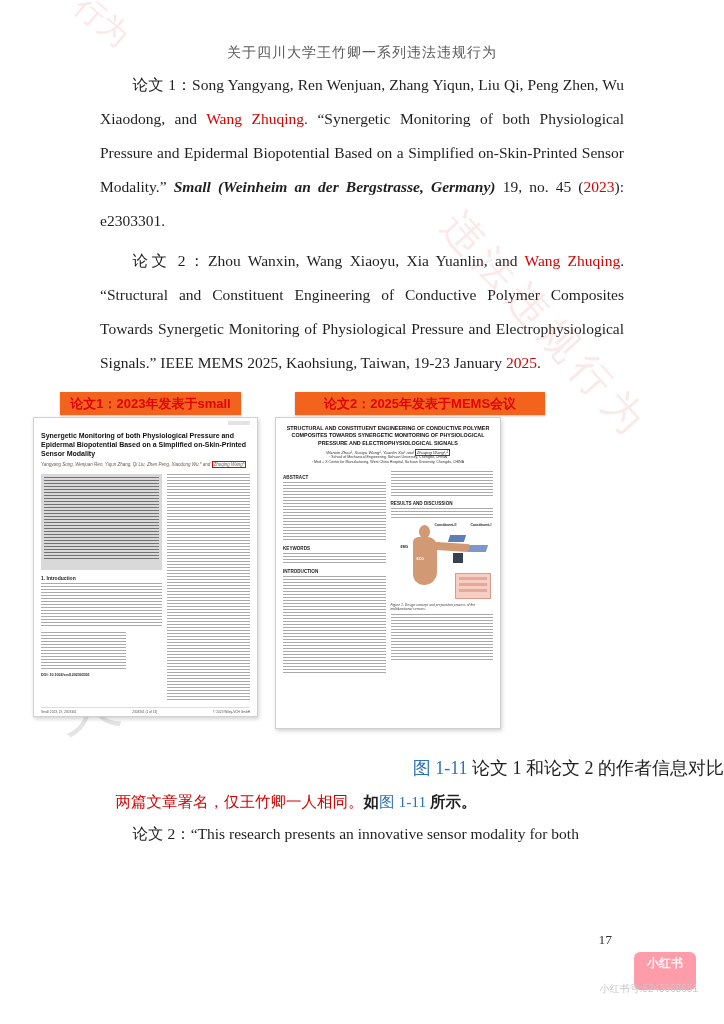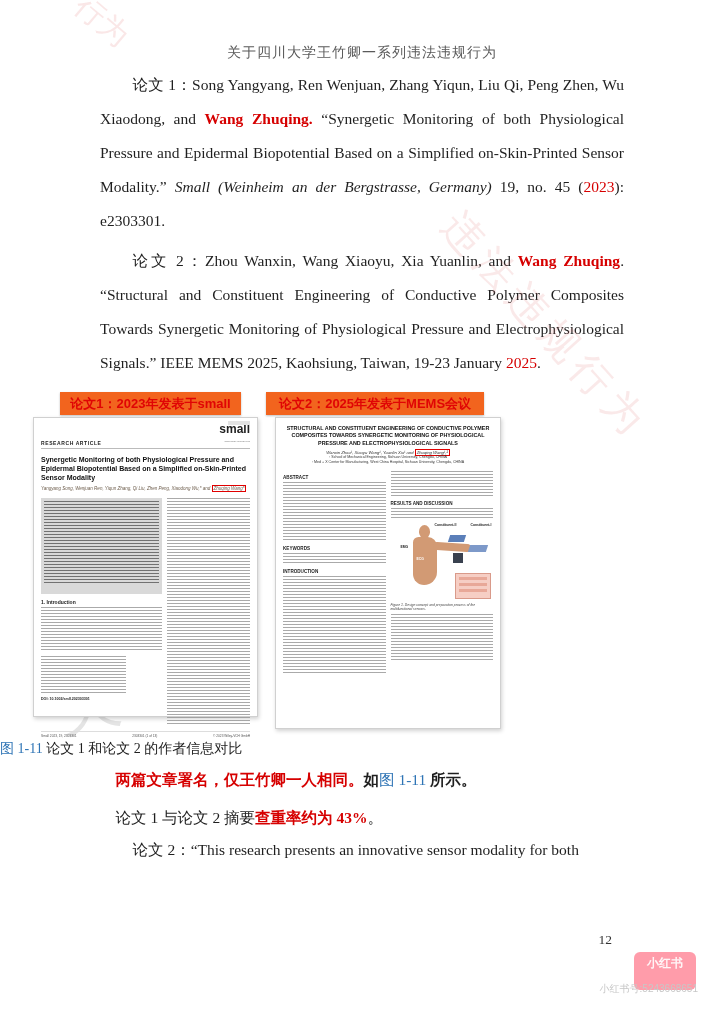--- a/index.html
+++ b/index.html
@@ -3,31 +3,31 @@
 <meta charset="utf-8">
 <style>
   html,body{margin:0;padding:0;background:#ffffff;}
   .page{position:relative;width:724px;height:1024px;background:#ffffff;overflow:hidden;
         font-family:"Liberation Serif","DejaVu Serif",serif;color:#1f1f1f;}
   
   .doc-header{padding-top:44px;text-align:center;font-size:14px;color:#5a5a5a;letter-spacing:1px;}
   .sec-heading{margin:20px 100px 0 130px;font-size:15.5px;font-weight:bold;}
   
   .para{margin:6px 100px 0 100px;font-size:15.5px;line-height:34px;text-align:justify;text-indent:2.1em;}
-  .red-b{color:#d60000;font-weight:bold;margin-top:32px;}
+  .red-b{color:#d60000;font-weight:normal;margin-top:32px;}
   .red{color:#d60000;margin-top:32px;}
   .blue{color:#2e74b5;}
-  .it{font-style:italic;}
+  .it{font-style:italic;font-weight:bold;}
   
   .figure-block{position:relative;height:340px;margin-top:12px;}
   .banner{position:absolute;top:0;height:23px;background:#f2641e;color:#e00505;font-weight:bold;
           font-size:13px;line-height:23px;text-align:center;font-family:"Liberation Sans","DejaVu Sans",sans-serif;
           box-shadow:0 1px 2px rgba(0,0,0,.25);}
   .banner-left{left:60px;width:181px;}
-  .banner-right{left:266px;width:218px;}
+  .banner-right{left:295px;width:250px;}
   .mini-paper{position:absolute;background:#ffffff;border:1px solid #d0d0d0;box-shadow:1px 2px 4px rgba(0,0,0,.18);
               font-family:"Liberation Sans","DejaVu Sans",sans-serif;color:#222;}
   .lp{left:33px;top:25px;width:225px;height:300px;padding:7px;box-sizing:border-box;}
   .rp{left:275px;top:25px;width:226px;height:312px;padding:7px;box-sizing:border-box;}
   
   .tl{background-image:repeating-linear-gradient(#8d8d8d 0 1px,transparent 1px 3px);opacity:.75;}
   .tl-dark{background-image:repeating-linear-gradient(#4f4f4f 0 1px,transparent 1px 3px);}
   
   .lp-head{display:flex;justify-content:space-between;align-items:flex-end;border-bottom:1px solid #bbb;padding-bottom:2px;}
   .lp-kicker{font-size:5px;font-weight:bold;letter-spacing:.6px;}
@@ -55,21 +55,21 @@
   .skin{position:absolute;background:#d29a74;}
   .head-c{left:28px;top:2px;width:11px;height:13px;border-radius:50% 50% 45% 45%;}
   .torso{left:22px;top:14px;width:24px;height:48px;border-radius:6px 10px 14px 12px;}
   .arm{left:42px;top:20px;width:38px;height:8px;border-radius:4px;transform:rotate(4deg);}
   .fig-lab{position:absolute;font-size:3.4px;font-weight:bold;color:#222;}
   .blue-chip{position:absolute;background:#5b7fb9;}
   .pink-box{position:absolute;right:2px;bottom:2px;width:34px;height:24px;background:#f6cec4;border:1px solid #d99a8a;}
   .pink-in{margin:3px 3px 0 3px;height:3px;background:#e8a898;}
   .rp-cap{font-size:3.4px;font-style:italic;color:#444;margin-top:2px;line-height:1.4;}
   
-  .fig-caption{margin-top:8px;text-align:left;font-size:14px;}
+  .fig-caption{margin-top:24px;text-align:right;font-size:18px;}
   .analysis-line{margin:6px 100px 0 100px;font-size:15.5px;line-height:32px;}
   .indent1{text-indent:1em;}
   .quote{margin:0 100px;font-size:15.5px;line-height:32px;text-align:justify;text-indent:2.1em;}
   
   .page-num{position:absolute;right:112px;top:932px;font-size:13.5px;color:#333;}
   .wm-diag{position:absolute;left:470px;top:200px;font-size:40px;letter-spacing:8px;color:rgba(225,120,120,.16);
            transform:rotate(48deg);transform-origin:left top;white-space:nowrap;pointer-events:none;}
   .wm-diag2{position:absolute;left:92px;top:-14px;font-size:30px;color:rgba(225,120,120,.18);
             transform:rotate(40deg);transform-origin:left top;pointer-events:none;}
   .wm-corner{position:absolute;left:58px;top:662px;font-size:62px;color:rgba(150,150,150,.26);
@@ -95,27 +95,20 @@
   <p class="para"><span>论文 1：</span><span>Song Yangyang, Ren Wenjuan, Zhang Yiqun, Liu Qi, Peng Zhen, Wu Xiaodong, and </span><span class="red-b">Wang Zhuqing.</span><span> “Synergetic Monitoring of both Physiological Pressure and Epidermal Biopotential Based on a Simplified on-Skin-Printed Sensor Modality.” </span><span class="it">Small (Weinheim an der Bergstrasse, Germany)</span><span> 19, no. 45 (</span><span class="red">2023</span><span>): e2303301.</span></p>
 
   <p class="para"><span>论文 2：</span><span>Zhou Wanxin, Wang Xiaoyu, Xia Yuanlin, and </span><span class="red-b">Wang Zhuqing</span><span>. “Structural and Constituent Engineering of Conductive Polymer Composites Towards Synergetic Monitoring of Physiological Pressure and Electrophysiological Signals.” IEEE MEMS 2025, Kaohsiung, Taiwan, 19-23 January </span><span class="red">2025</span><span>.</span></p>
 
   <div class="figure-block">
     <div class="banner banner-left">论文1：2023年发表于small</div>
     <div class="banner banner-right">论文2：2025年发表于MEMS会议</div>
 
     <div class="mini-paper lp">
       <div class="lp-badge"></div>
-      <div class="lp-head">
-        <span class="lp-kicker">RESEARCH ARTICLE</span>
-        <span class="lp-logo">
-          <span>small</span><br>
-          <span class="lp-logo-sub">www.small-journal.com</span>
-        </span>
-      </div>
       <div class="lp-title">Synergetic Monitoring of both Physiological Pressure and Epidermal Biopotential Based on a Simplified on-Skin-Printed Sensor Modality</div>
       <div class="lp-authors"><span>Yangyang Song, Wenjuan Ren, Yiqun Zhang, Qi Liu, Zhen Peng, Xiaodong Wu,* and </span><span class="red-box">Zhuqing Wang*</span></div>
       <div class="lp-cols">
         <div class="lp-colL">
           <div class="lp-abs">
             <div class="tl tl-dark" style="height:82px;"></div>
           </div>
           <div class="lp-sec">1. Introduction</div>
           <div class="tl" style="height:44px;"></div>
           <div class="tl" style="height:38px;width:70%;margin-top:5px;"></div>
@@ -171,24 +164,23 @@
           <div class="tl" style="height:48px;margin-top:2px;"></div>
         </div>
       </div>
     </div>
   </div>
 
   <div class="fig-caption"><span class="blue">图 1-11</span><span> 论文 1 和论文 2 的作者信息对比</span></div>
 
   <div class="analysis-line indent1"><span class="red-b">两篇文章署名，仅王竹卿一人相同。</span><b>如</b><span class="blue">图 1-11</span><b> 所示。</b></div>
 
-  <div class="analysis-line indent1"><span>论文 1 与论文 2 摘要</span><span class="red-b">查重率约为 43%</span><span>。</span></div>
 
 
 
   <p class="quote"><span>论文 2：</span><span>“This research presents an innovative sensor modality for both</span></p>
 
-  <div class="page-num">12</div>
+  <div class="page-num">17</div>
 
   <div class="xhs-badge">小红书</div>
   <div class="xhs-id">小红书号:5243668651</div>
 
 </div>
 
 </body></html>

